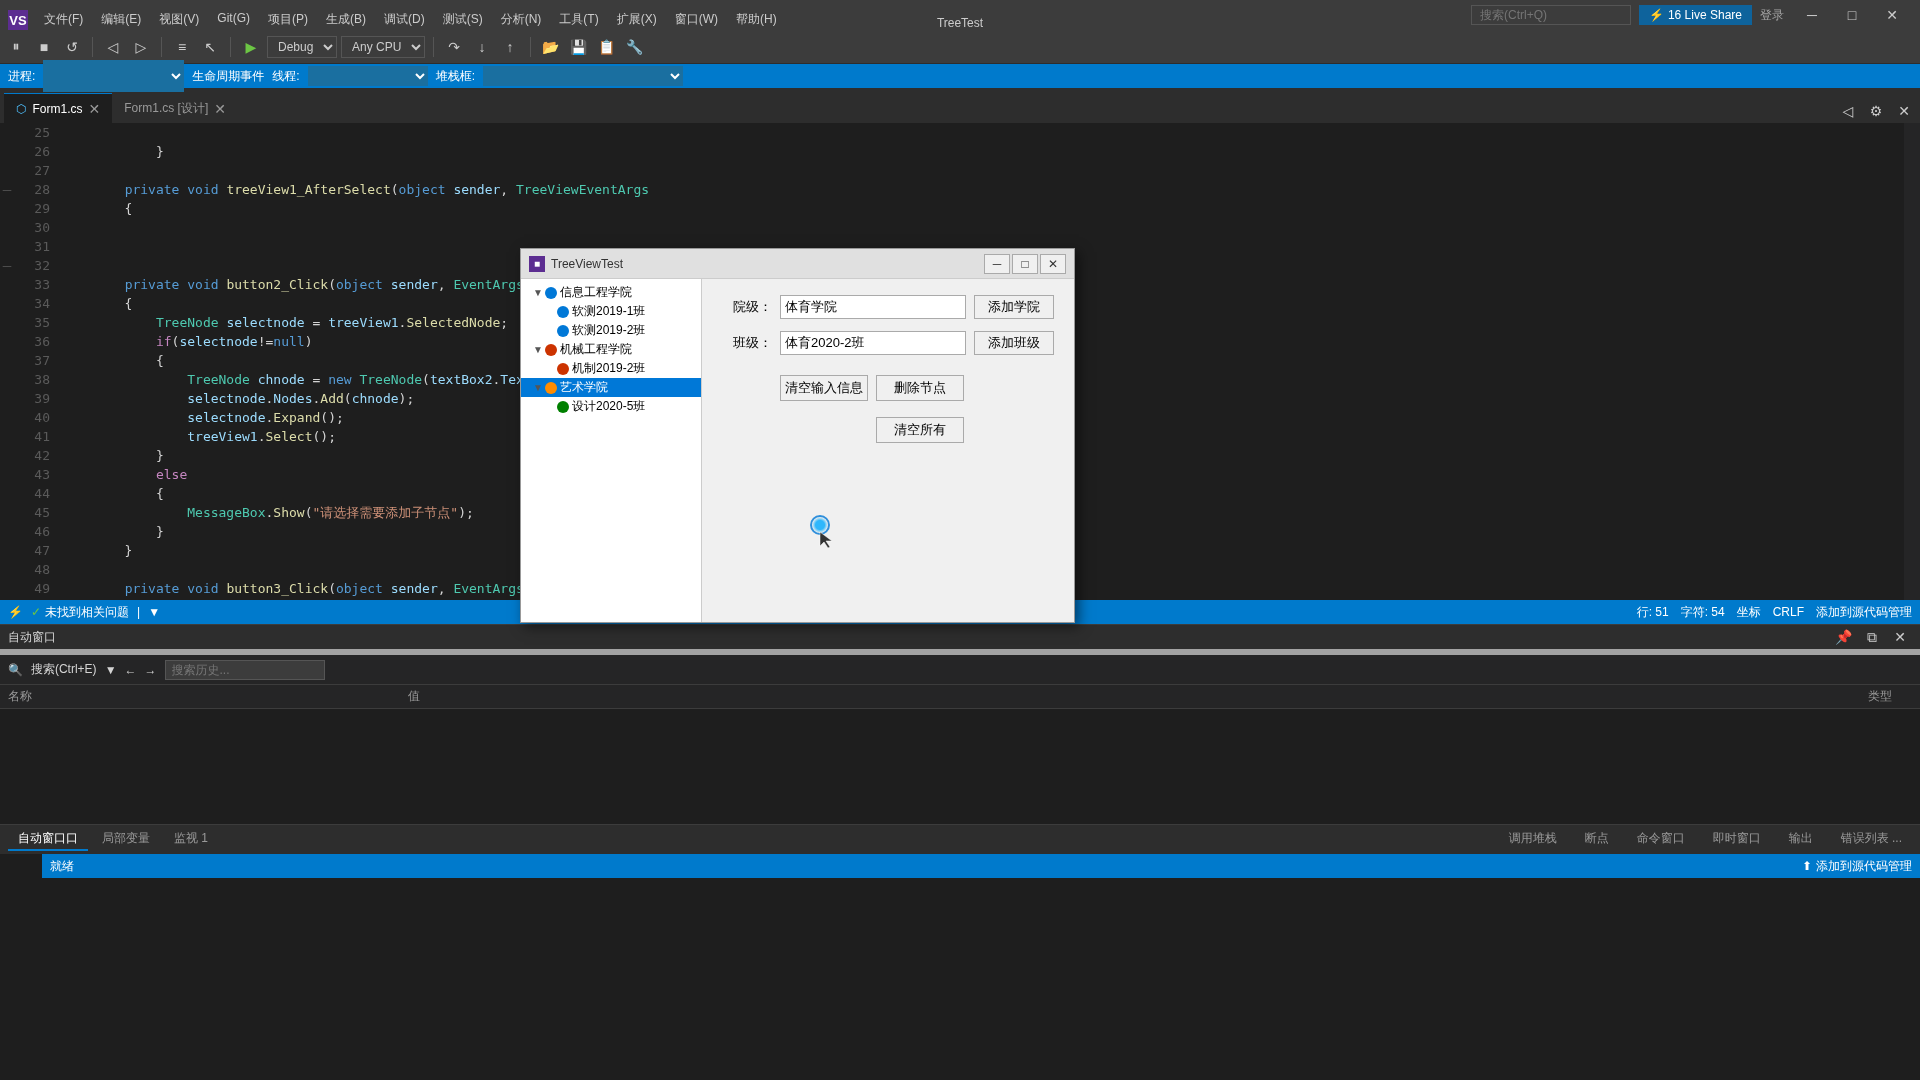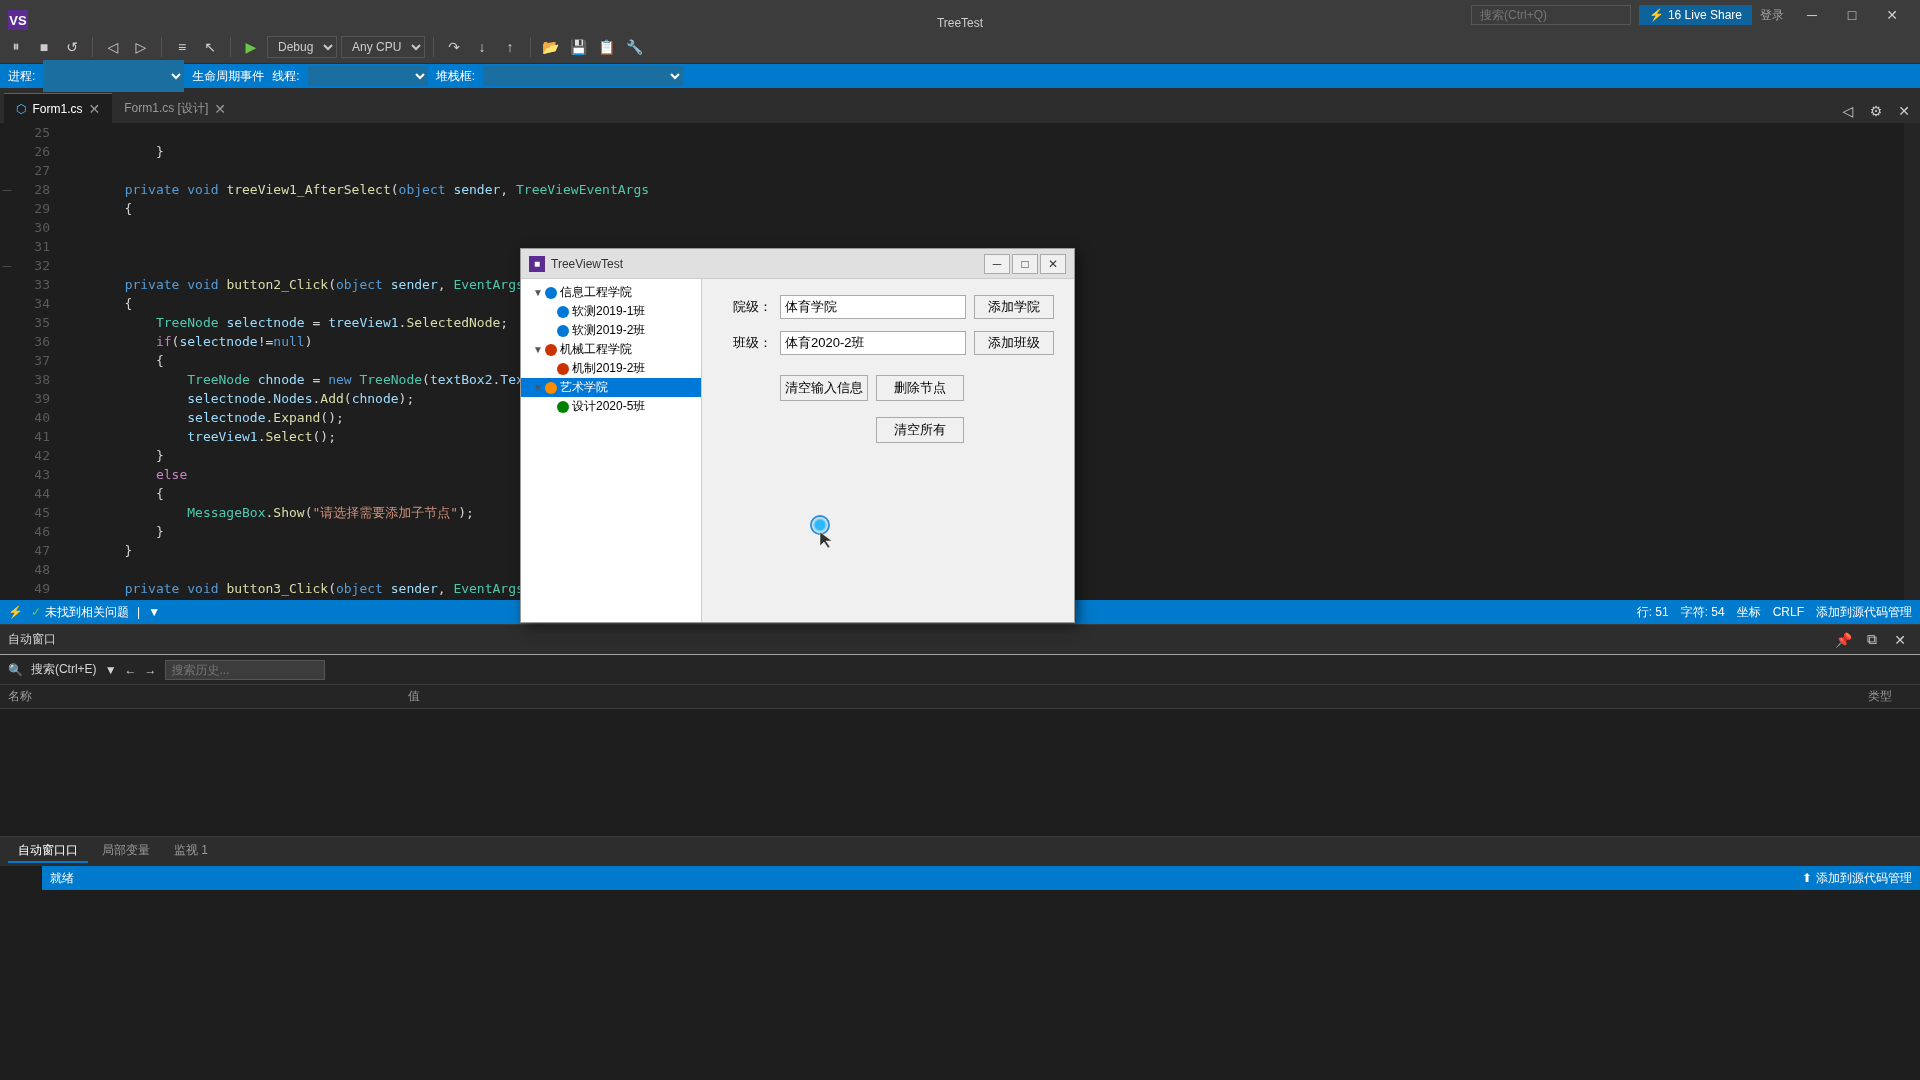--- a/index.html
+++ b/index.html
@@ -206,21 +206,21 @@
       display: flex;
       flex-direction: column;
     }
     #bottom-tabs {
       height: 30px;
       background: #2d2d2d;
       display: flex;
       align-items: center;
       padding: 12px 8px;
       gap: 4px;
-      border-bottom: 1px solid #a3a3a3;
+      border-bottom: 6px solid #a3a3a3;
     }
     .bottom-tab {
       padding: 2px 10px;
       font-size: 12px;
       cursor: pointer;
       color: #999;
       border-bottom: 2px solid transparent;
     }
     .bottom-tab.active {
       color: #fff;
@@ -255,21 +255,20 @@
     #bottom-content { flex: 1; background: #1e1e1e; }
 
     #bottom-footer-tabs {
       height: 30px;
       background: #2d2d2d;
       display: flex;
       align-items: center;
       padding: 0 8px;
       gap: 4px;
       border-top: 1px solid #3c3c3c;
-      margin-top: 12px;
     }
 
     
     #tree-dialog {
       position: absolute;
       top: 125px;
       left: 520px;
       width: 555px;
       height: 375px;
       background: #f0f0f0;
@@ -414,20 +413,35 @@
     .var { color: #9cdcfe; }
     .num { color: #b5cea8; }
     .plain { color: #d4d4d4; }
   </style>
 </head>
 <body>
 
 <div id="title-bar">
   <div class="logo">
     <span style="color:white;font-size:13px;font-weight:bold;">VS</span>
+  </div>
+  <div class="menu-items">
+    <span class="menu-item">文件(F)</span>
+    <span class="menu-item">编辑(E)</span>
+    <span class="menu-item">视图(V)</span>
+    <span class="menu-item">Git(G)</span>
+    <span class="menu-item">项目(P)</span>
+    <span class="menu-item">生成(B)</span>
+    <span class="menu-item">调试(D)</span>
+    <span class="menu-item">测试(S)</span>
+    <span class="menu-item">分析(N)</span>
+    <span class="menu-item">工具(T)</span>
+    <span class="menu-item">扩展(X)</span>
+    <span class="menu-item">窗口(W)</span>
+    <span class="menu-item">帮助(H)</span>
   </div>
   <div class="spacer"></div>
   <div class="title-center">TreeTest</div>
   <div class="right-items">
     <input class="search-box" type="text" placeholder="搜索(Ctrl+Q)" style="">
     <button class="live-share-btn">
       <span>⚡</span>
       <span>16 Live Share</span>
     </button>
     <span style="color:#a3a3a3;font-size:12px;cursor:pointer;">登录</span>
@@ -720,20 +734,28 @@
     <div class="col-val">值</div>
     <div class="col-type">类型</div>
   </div>
   <div id="bottom-content"></div>
 </div>
 
 <div id="bottom-footer-tabs" style="height:30px;background:#2d2d2d;display:flex;align-items:center;padding:0 8px;gap:4px;border-top:1px solid #3c3c3c;">
   <div class="bottom-tab active">自动窗口口</div>
   <div class="bottom-tab">局部变量</div>
   <div class="bottom-tab">监视 1</div>
+  <div style="margin-left:auto;display:flex;gap:8px;">
+    <div class="bottom-tab">调用堆栈</div>
+    <div class="bottom-tab">断点</div>
+    <div class="bottom-tab">命令窗口</div>
+    <div class="bottom-tab">即时窗口</div>
+    <div class="bottom-tab">输出</div>
+    <div class="bottom-tab">错误列表 ...</div>
+  </div>
 </div>
 
 <div style="height:24px;background:#007acc;display:flex;align-items:center;padding:0 8px;font-size:12px;color:white;gap:8px;margin-left:42px;">
   <span>就绪</span>
   <div style="margin-left:auto;display:flex;align-items:center;gap:4px;">
     <span>⬆</span>
     <span style="cursor:pointer;">添加到源代码管理</span>
   </div>
 </div>
 

